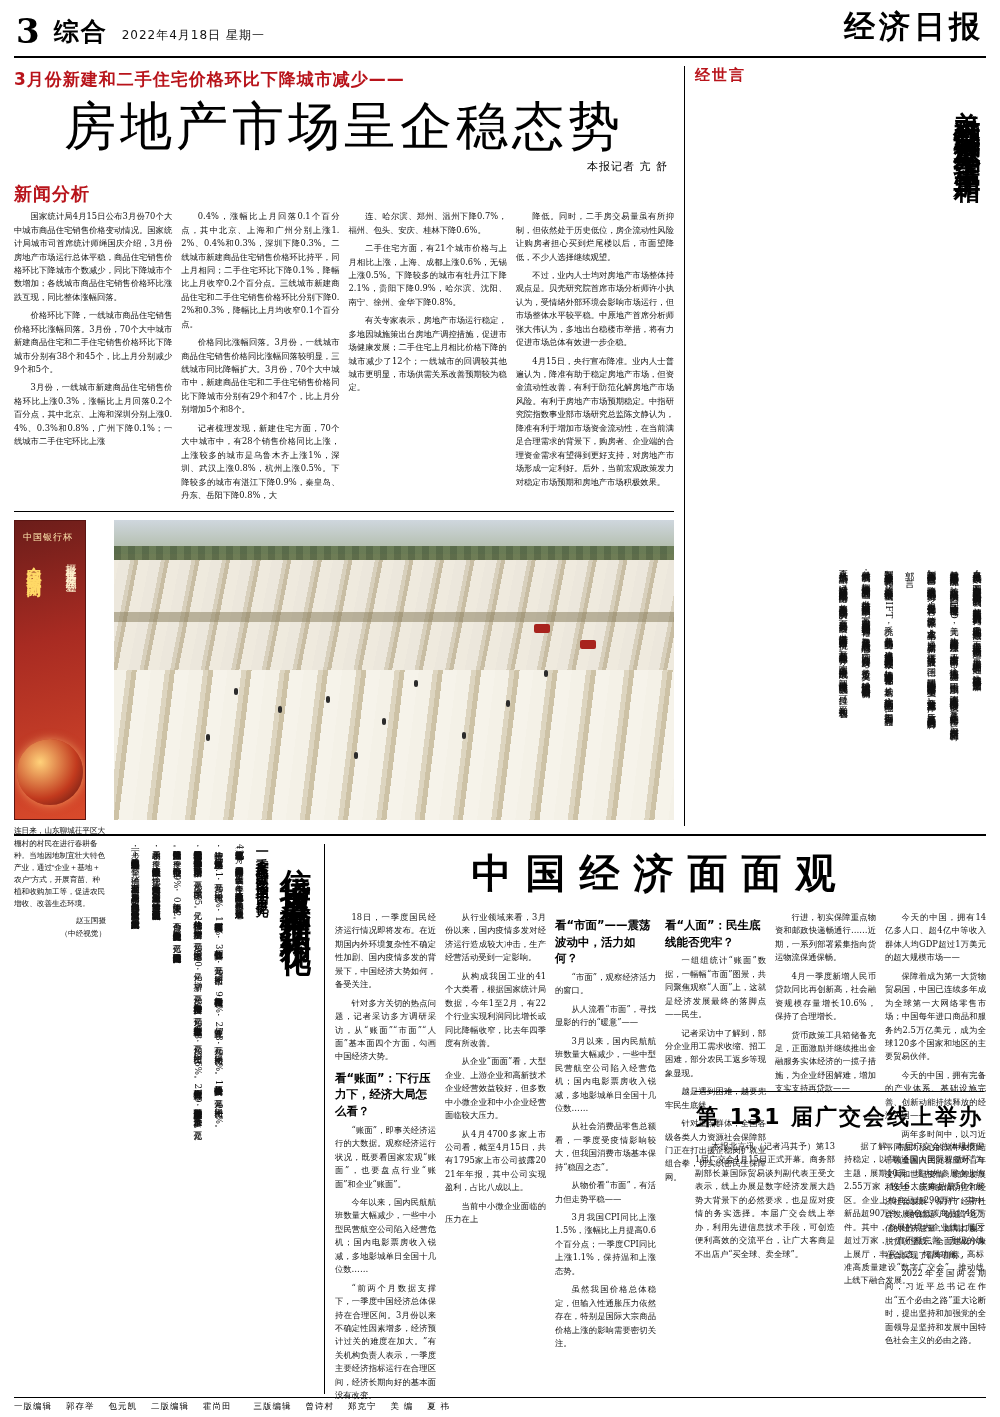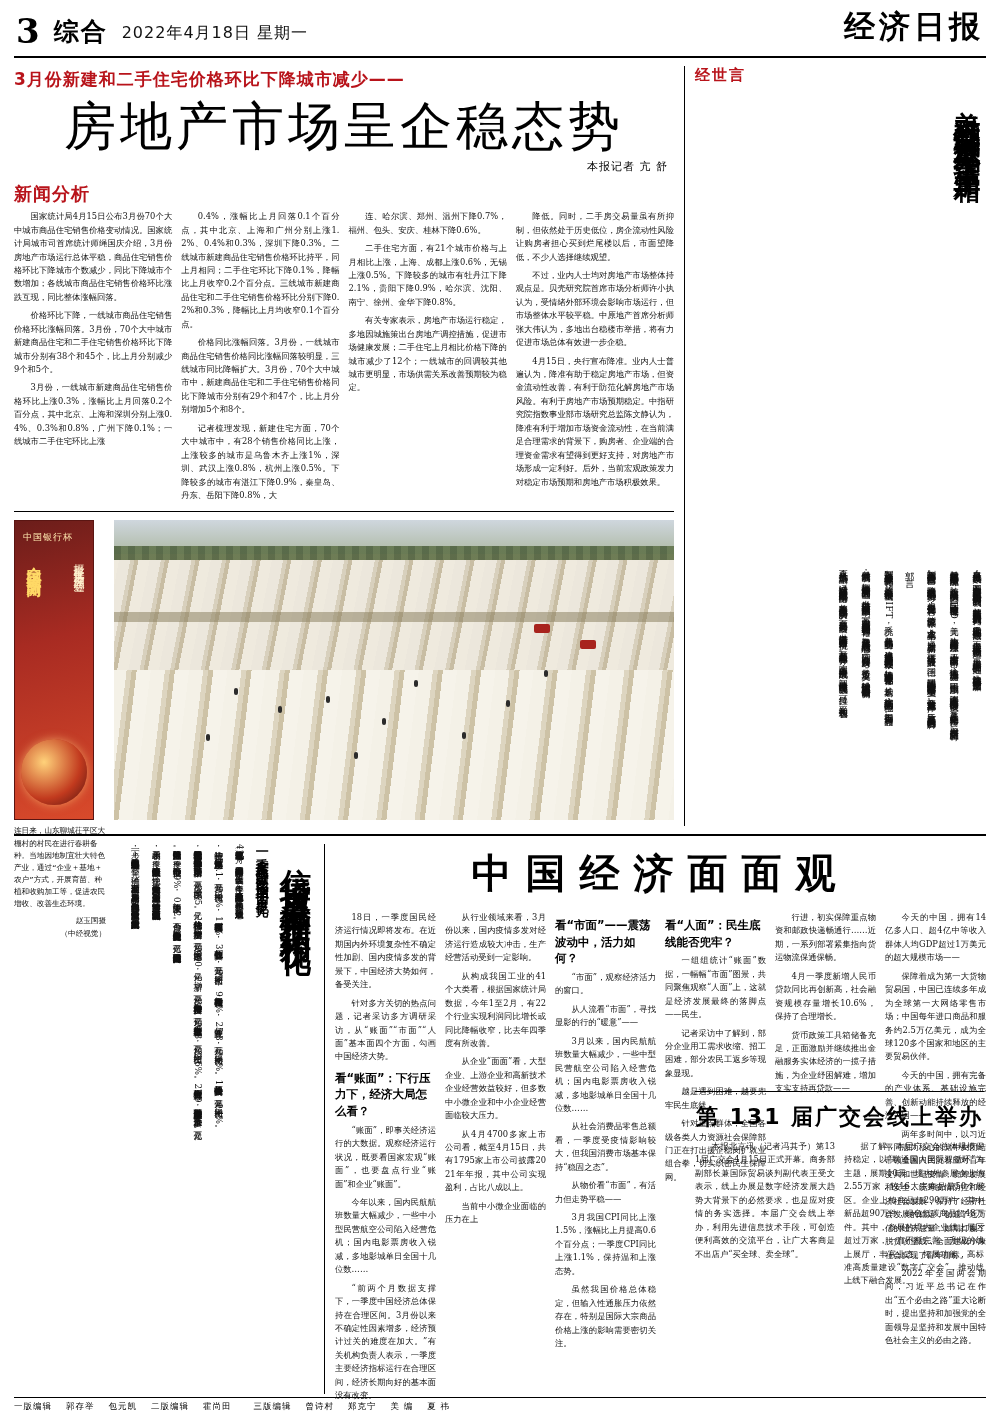--- a/index.html
+++ b/index.html
@@ -25,21 +25,21 @@
   .page-num {
     font-family: "DejaVu Serif", "Liberation Serif", serif;
     font-size: 34px; font-weight: bold; line-height: 1;
     padding-bottom: 2px;
   }
   .section-name {
     font-size: 25px; font-weight: bold; letter-spacing: 2px;
     padding-bottom: 2px;
   }
   .issue-date {
-    font-size: 16px; color: #111; padding-bottom: 6px; letter-spacing: 1px; text-align: right;
+    font-size: 12px; color: #111; padding-bottom: 6px; letter-spacing: 1px; text-align: right;
   }
   .brand {
     margin-left: auto;
     font-family: "DejaVu Serif", "Liberation Serif", serif;
     font-size: 31px; font-weight: bold; letter-spacing: 4px;
     padding-bottom: 2px; white-space: nowrap;
   }
 
   
   .body-grid {
@@ -97,21 +97,21 @@
     letter-spacing: 0.5px; color: #111;
   }
   .vsign {
     writing-mode: vertical-rl; font-size: 9.5px; height: 520px;
     letter-spacing: 2px; font-family: "DejaVu Serif", serif;
   }
 
   
   .photo-block { display: flex; gap: 8px; margin-top: 8px; }
   .ad-box {
-    width: 80px; height: 300px;
+    width: 72px; height: 300px;
     background: linear-gradient(165deg, #6b1d1a 0%, #a82b22 40%, #d94a2b 100%);
     color: #ffe9b0; position: relative; overflow: hidden;
     border: 1px solid #5a1512;
     padding-left: 12px;
   }
   .ad-box .ad-t1 {
     position: absolute; top: 10px; left: 8px; font-size: 9px;
     color: #ffe9b0; letter-spacing: 1px; writing-mode: horizontal-tb;
   }
   .ad-box .ad-v {
@@ -162,21 +162,21 @@
         #f6f3ea 24px 38px);
   }
   .photo .strip-dark {
     position: absolute; left: 0; right: 0; top: 92px; height: 10px;
     background: #8d8263; opacity: .55;
   }
   .dot { position: absolute; width: 4px; height: 7px; background: #2b2b2b; border-radius: 2px; }
   .tractor { position: absolute; width: 16px; height: 9px; background: #a8231d; border-radius: 2px; }
 
   .photo-caption {
-    width: 92px; font-family: Liberation Mono, monospace;
+    width: 92px; font-family: Liberation Sans, sans-serif;
     font-size: 7.6px; line-height: 1.6; color: #111; margin-top: 5px;
   }
 
   
   .expo-head {
     font-size: 22px; font-weight: bold; text-align: center;
     letter-spacing: 2px; margin: 10px 0 8px 0;
   }
   .hr-black { border-top: 1px solid #000; margin: 8px 0; }
 

